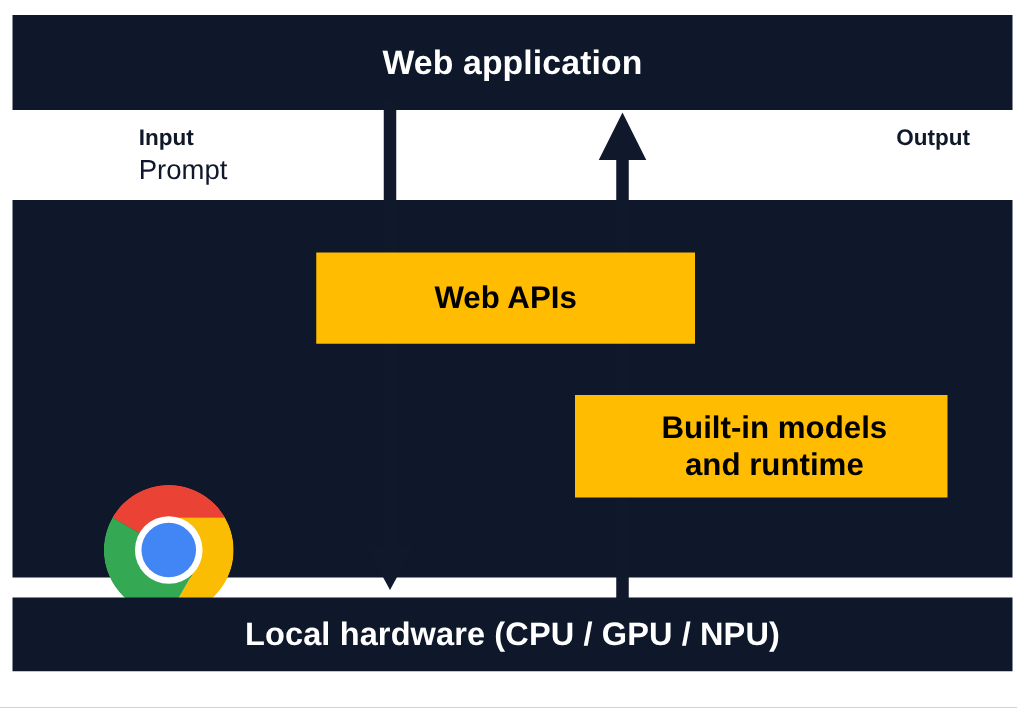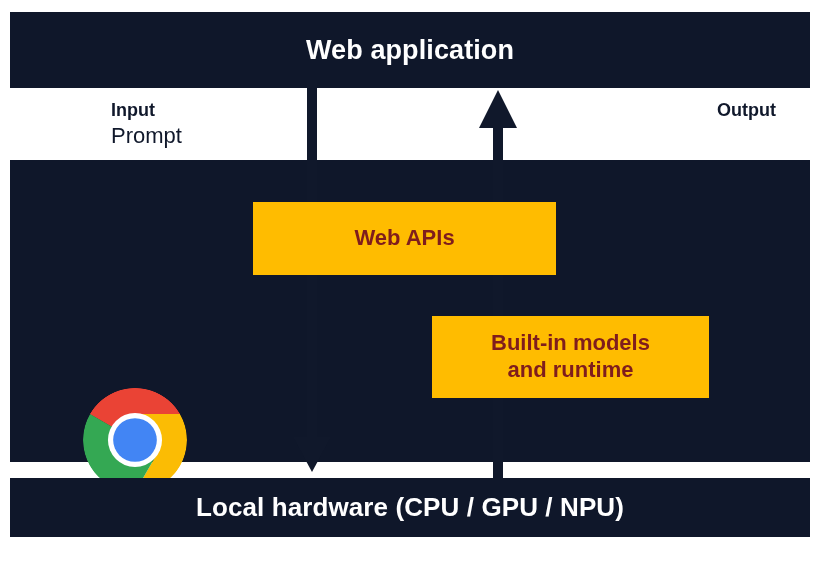--- a/index.html
+++ b/index.html
@@ -69,37 +69,38 @@
   
   .ybox {
     position: absolute;
     background: #ffbc00;
     display: flex;
     align-items: center;
     justify-content: center;
     text-align: center;
   }
   .ybox-label {
-    color: #7f1d1d;
-    font-weight: bold;
-    font-size: 22px;
+    color: #000000;
+    font-weight: bold;
+    font-size: 25px;
     line-height: 1.22;
   }
 
   #box-web-apis {
     left: 253px;
     top: 202px;
     width: 303px;
     height: 73px;
   }
   #box-built-in-models {
-    left: 432px;
+    left: 460px;
     top: 316px;
     width: 277px;
     height: 82px;
+    padding-left: 21px;
   }
 
   
   .caption {
     position: absolute;
     color: #10182b;
   }
   .caption .kicker {
     display: block;
     font-size: 18px;

